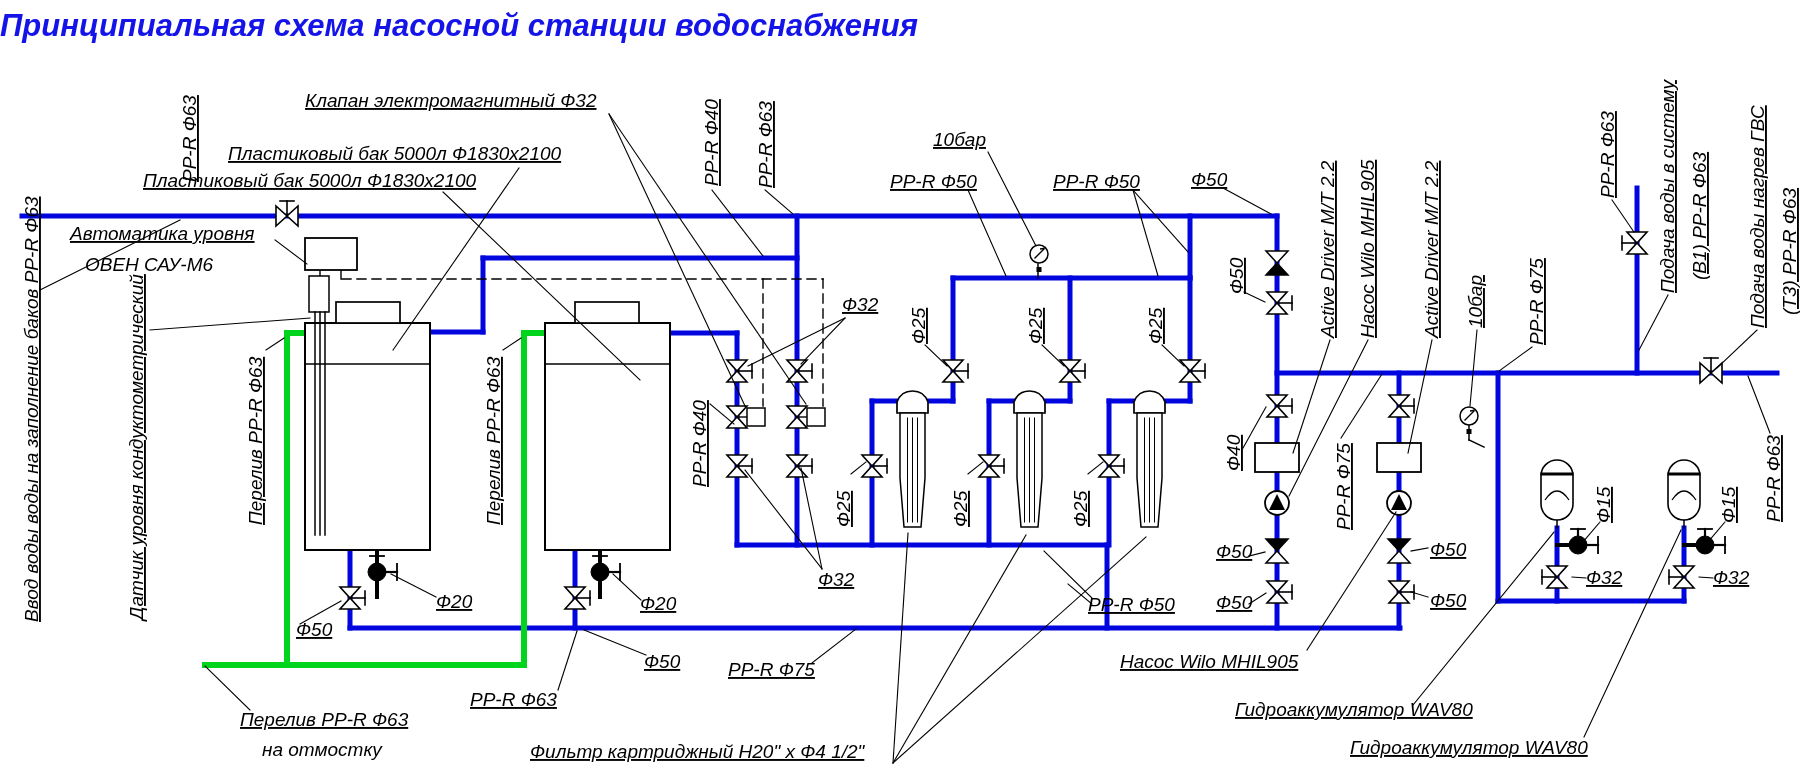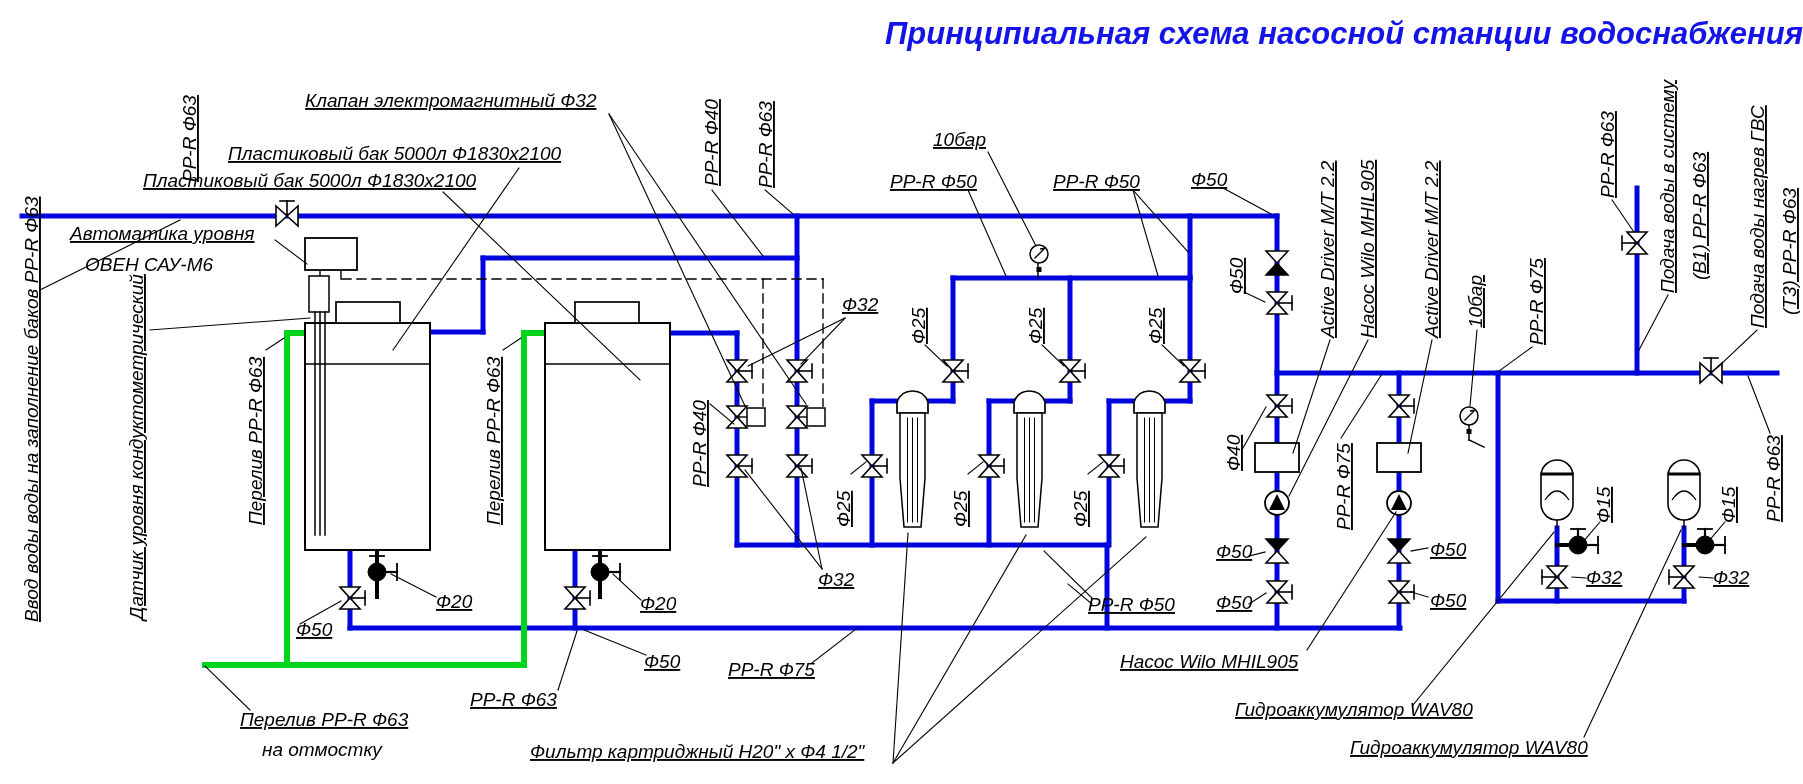--- a/index.html
+++ b/index.html
@@ -1,18 +1,18 @@
 <!DOCTYPE html>
 <html><head>
 <meta charset="utf-8">
 <style>
   html,body{margin:0;padding:0;background:#ffffff;}
   .stage{position:relative;width:1803px;height:784px;background:#ffffff;
          font-family:"Liberation Sans",sans-serif;overflow:hidden;}
-  .title{position:absolute;top:16px;left:0;width:100%;text-align:right;
+  .title{position:absolute;top:8px;left:0;width:100%;text-align:left;
          font-style:italic;font-weight:bold;font-size:31px;letter-spacing:0px;}
   svg text{font-family:"Liberation Sans",sans-serif;font-style:italic;fill:#000;}
 </style>
 </head>
 <body>
 
 <div class="stage">
   <div class="title" style="color: rgb(20, 20, 232);">Принципиальная схема насосной станции водоснабжения</div>
   <svg id="schematic" width="1803" height="784" viewBox="0 0 1803 784">
       <line x1="22" y1="216" x2="1277" y2="216" stroke="#0006dd" stroke-width="5" stroke-linecap="square"></line>

